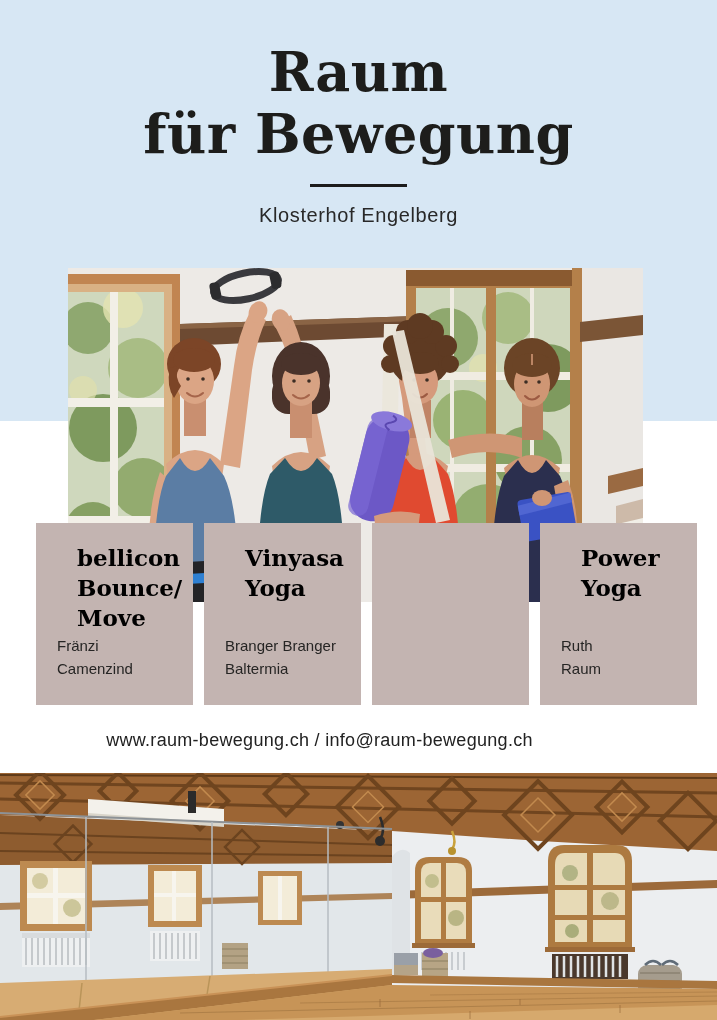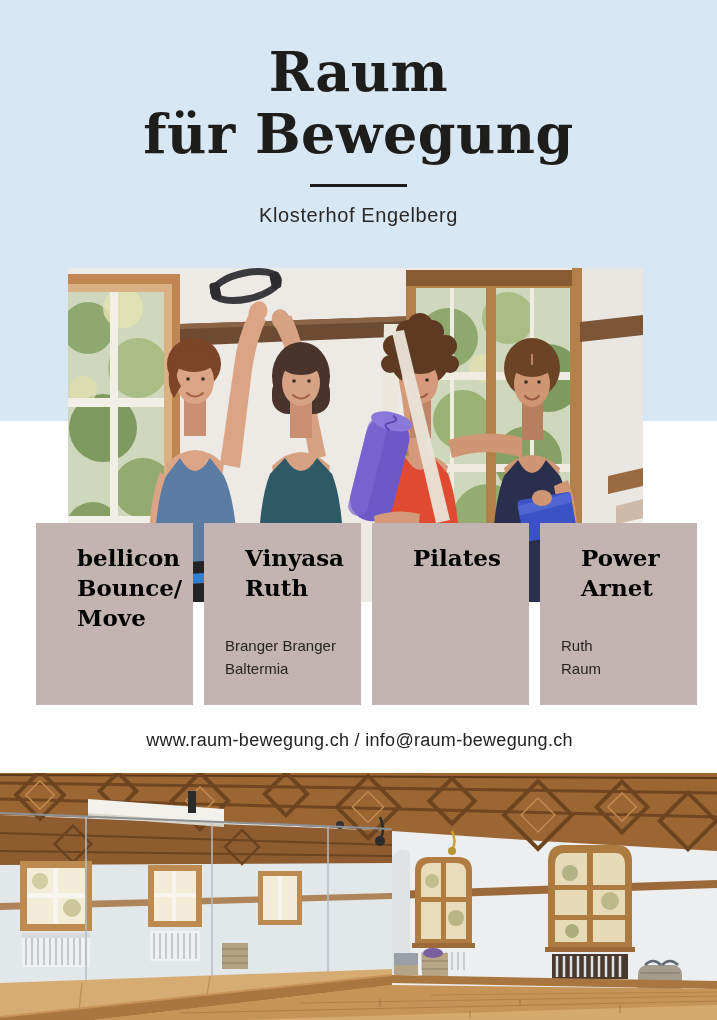--- a/index.html
+++ b/index.html
@@ -27,21 +27,21 @@
     position:absolute; left:21px; top:20px; right:6px;
     font-family:"DejaVu Serif","Liberation Serif",serif; font-weight:700;
     font-size:23px; line-height:1.3; color:#000000; white-space:pre-line;margin-left:20px;
   }
   .card-instructor {
     position:absolute; left:21px; top:111px; right:6px;
     font-size:15px; line-height:1.55; color:#262524; white-space:pre-line;
   }
   .contact {
     position:absolute; left:0; top:730px; width:639px; text-align:center;
-    font-size:18px; letter-spacing:0.3px; color:#222222;padding-left:40px;
+    font-size:18px; letter-spacing:0.3px; color:#222222;
   }
   .studio-photo { position:absolute; left:0; top:773px; width:717px; height:247px; }
 </style>
 </head>
 <body>
 
 <div class="poster">
 
   <div class="header-bg"></div>
   <h1 class="title">Raum
@@ -205,33 +205,34 @@
         <line x1="530" y1="268" x2="575" y2="258" stroke="#d8d4c8" stroke-width="2"></line>
       </g>
     </svg>
   </div>
 
   <div class="cards">
     <div class="card">
       <div class="card-title">bellicon
 Bounce/
 Move</div>
+      <div class="card-instructor">Fränzi
+Camenzind</div>
     </div>
     <div class="card">
       <div class="card-title">Vinyasa
-Ruth</div>
+Yoga</div>
       <div class="card-instructor">Branger Branger
 Baltermia</div>
     </div>
     <div class="card">
-      <div class="card-title">Pilates</div>
     </div>
     <div class="card">
       <div class="card-title">Power
-Arnet</div>
+Yoga</div>
       <div class="card-instructor">Ruth
 Raum</div>
     </div>
   </div>
 
   <div class="contact">www.raum-bewegung.ch / info@raum-bewegung.ch</div>
 
   <div class="studio-photo" title="Empty studio with carved wooden ceiling, mirror wall and wooden floor">
     <svg viewBox="0 0 717 247" width="717" height="247">
 

